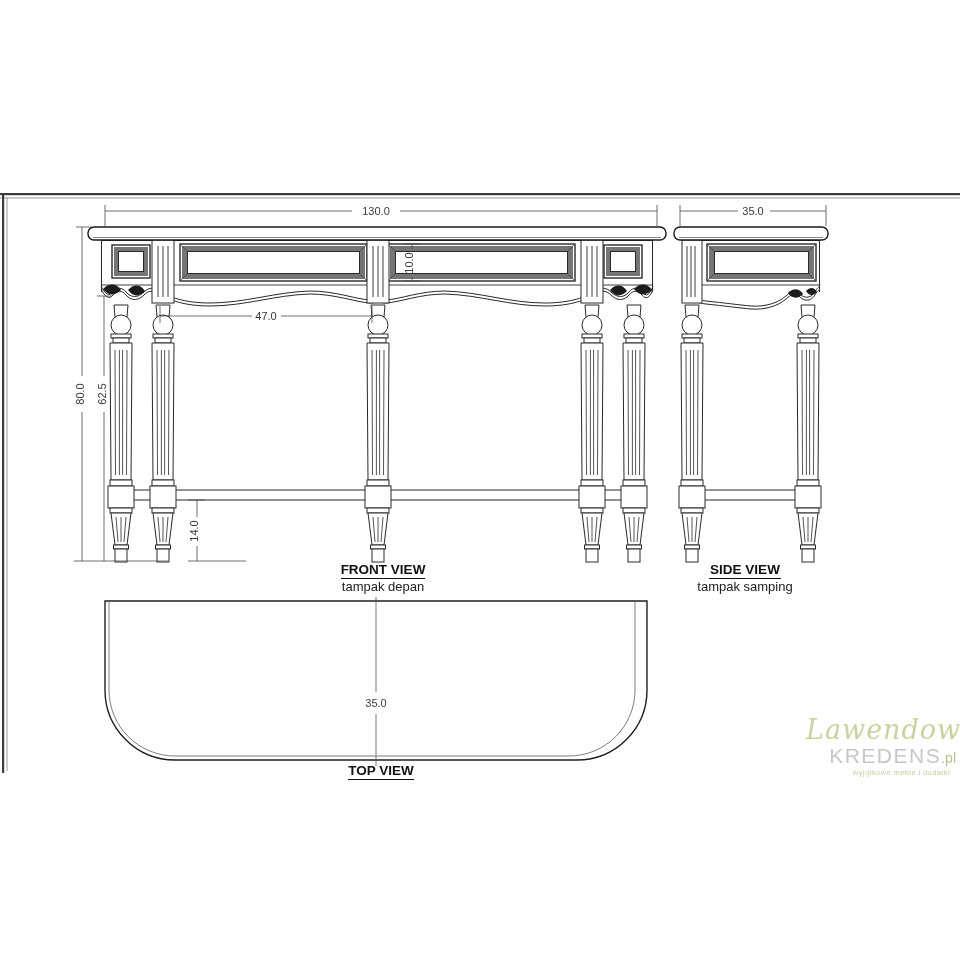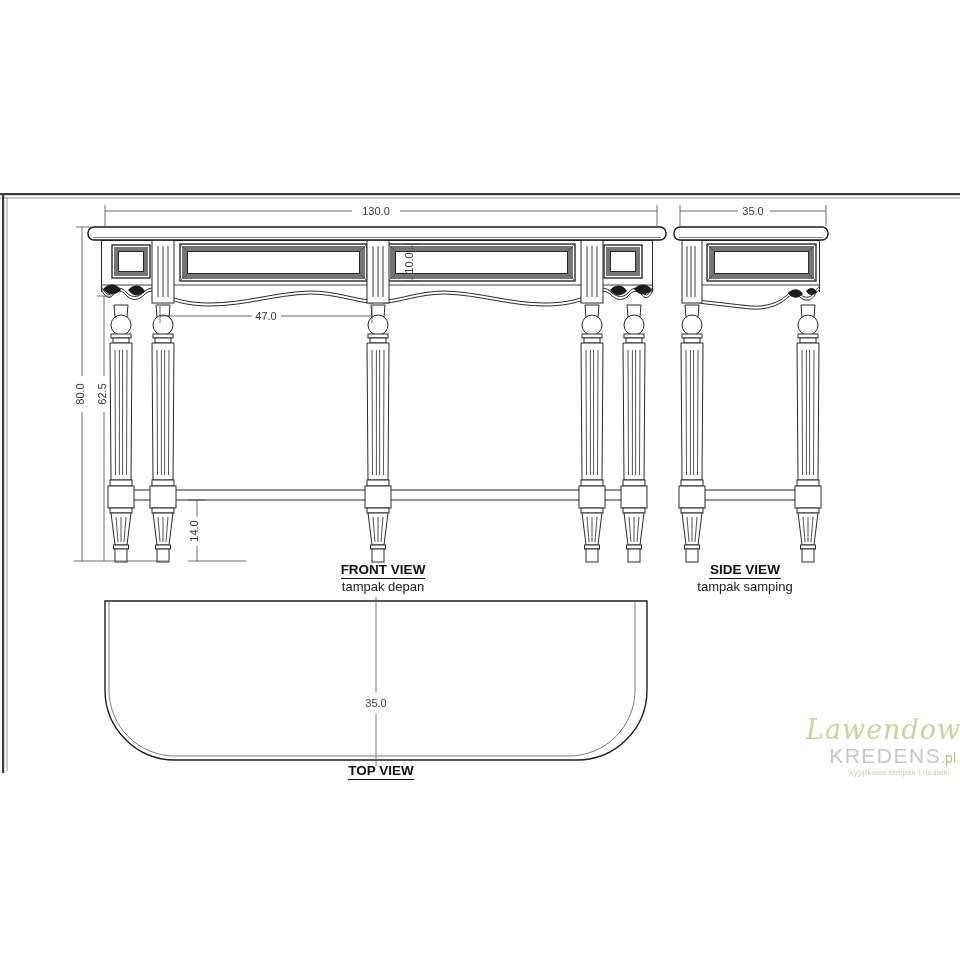--- a/index.html
+++ b/index.html
@@ -272,15 +272,15 @@
     <text class="viewlbl" x="381" y="775" text-anchor="middle">TOP VIEW</text>
     <line x1="348" y1="779.5" x2="414" y2="779.5" stroke="#111" stroke-width="1.2"></line>
   </g>
 </svg>
 
   <div id="watermark">
     <span class="wm-script">Lawendowy</span>
     <span>
       <span class="wm-name">KREDENS</span><span class="wm-tld">.pl</span>
     </span>
-    <span class="wm-tag">wyjątkowe tampak i dodatki</span>
+    <span class="wm-tag">wyjątkowe meble i dodatki</span>
   </div>
 </div>
 
 </body></html>

